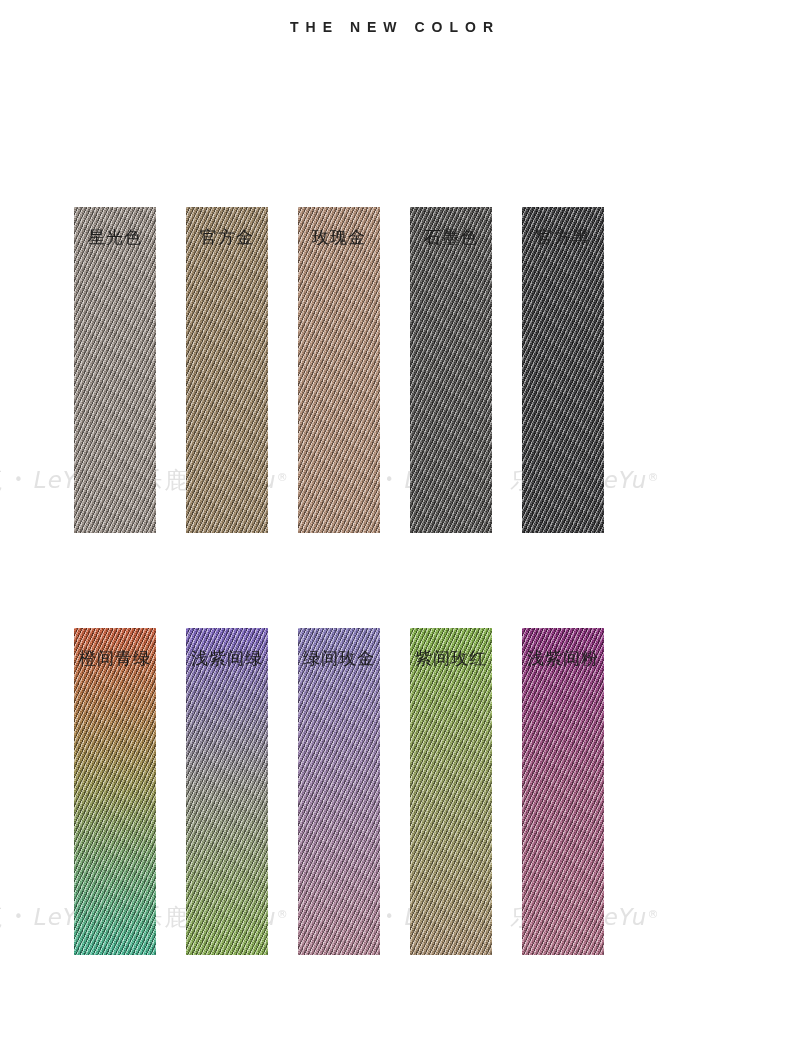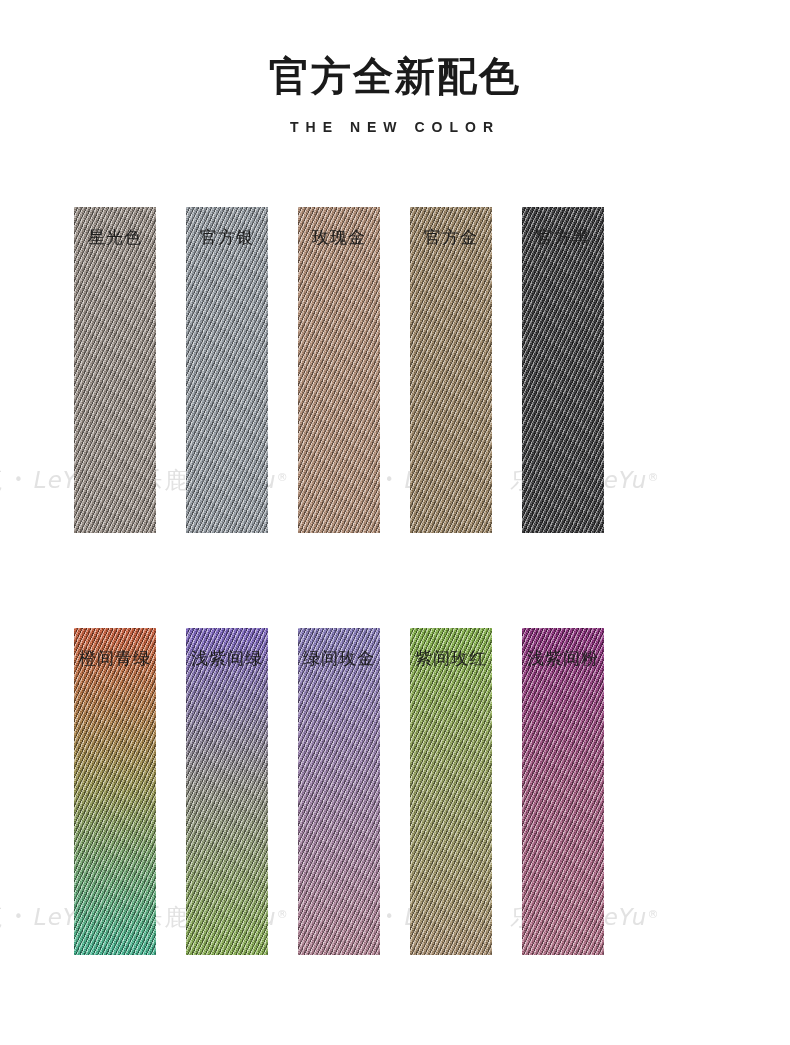--- a/index.html
+++ b/index.html
@@ -169,21 +169,20 @@
   }
   .row-gradient .swatch-label {
     left: -22px;
     width: 126px;
   }
 </style>
 </head>
 <body>
 
 <div class="header">
-  <h1 class="page-title">官方全新配色</h1>
   <div class="page-subtitle">THE NEW COLOR</div>
 </div>
 
 <div class="watermark-layer wm-row1">
   <div class="watermark-track" style="color: rgb(226, 226, 226);">
     <span class="wm-unit"><span class="wm-cjk">乐鹿</span><span class="wm-sep">•</span><span>LeYu</span><span class="wm-reg">®</span></span><span class="wm-unit"><span class="wm-cjk">乐鹿</span><span class="wm-sep">•</span><span>LeYu</span><span class="wm-reg">®</span></span><span class="wm-unit"><span class="wm-cjk">乐鹿</span><span class="wm-sep">•</span><span>LeYu</span><span class="wm-reg">®</span></span><span class="wm-unit"><span class="wm-cjk">乐鹿</span><span class="wm-sep">•</span><span>LeYu</span><span class="wm-reg">®</span></span>
   </div>
 </div>
 
 <div class="watermark-layer wm-row2">
@@ -195,38 +194,38 @@
 <div class="swatch-row row-solid">
   <div class="swatch-cell">
     <div class="swatch-band">
       <div class="swatch-fill" style="background: rgb(164, 151, 141);"></div>
       <div class="swatch-weave"></div>
     </div>
     <div class="swatch-label">星光色</div>
   </div>
   <div class="swatch-cell">
     <div class="swatch-band">
-      <div class="swatch-fill" style="background: rgb(158, 167, 176);"></div>
-      <div class="swatch-weave"></div>
-    </div>
-    <div class="swatch-label">官方银</div>
+      <div class="swatch-fill" style="background: rgb(168, 140, 99);"></div>
+      <div class="swatch-weave"></div>
+    </div>
+    <div class="swatch-label">官方金</div>
   </div>
   <div class="swatch-cell">
     <div class="swatch-band">
       <div class="swatch-fill" style="background: rgb(195, 149, 119);"></div>
       <div class="swatch-weave"></div>
     </div>
     <div class="swatch-label">玫瑰金</div>
   </div>
   <div class="swatch-cell">
     <div class="swatch-band">
-      <div class="swatch-fill" style="background: rgb(168, 140, 99);"></div>
-      <div class="swatch-weave"></div>
-    </div>
-    <div class="swatch-label">官方金</div>
+      <div class="swatch-fill" style="background: rgb(74, 72, 69);"></div>
+      <div class="swatch-weave"></div>
+    </div>
+    <div class="swatch-label">石墨色</div>
   </div>
   <div class="swatch-cell">
     <div class="swatch-band">
       <div class="swatch-fill" style="background: rgb(43, 43, 45);"></div>
       <div class="swatch-weave"></div>
     </div>
     <div class="swatch-label">官方黑</div>
   </div>
 </div>
 

